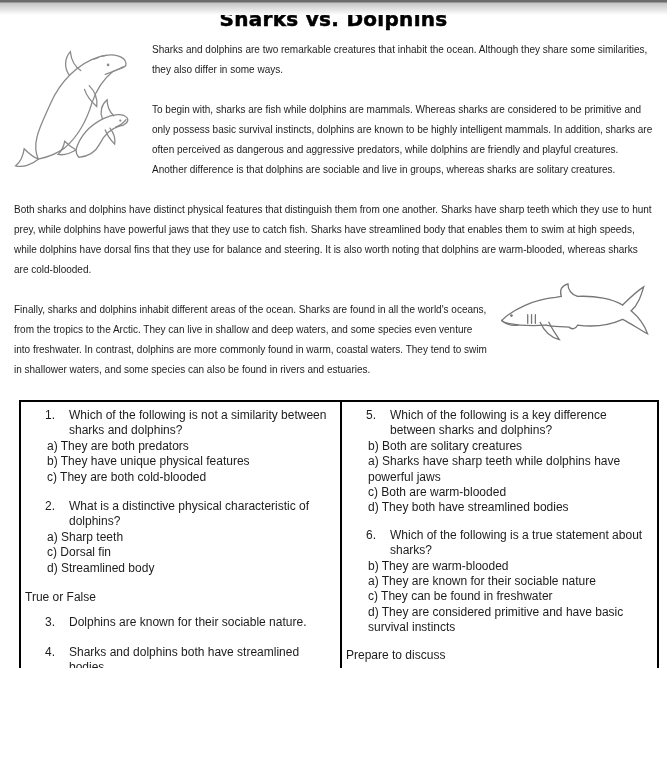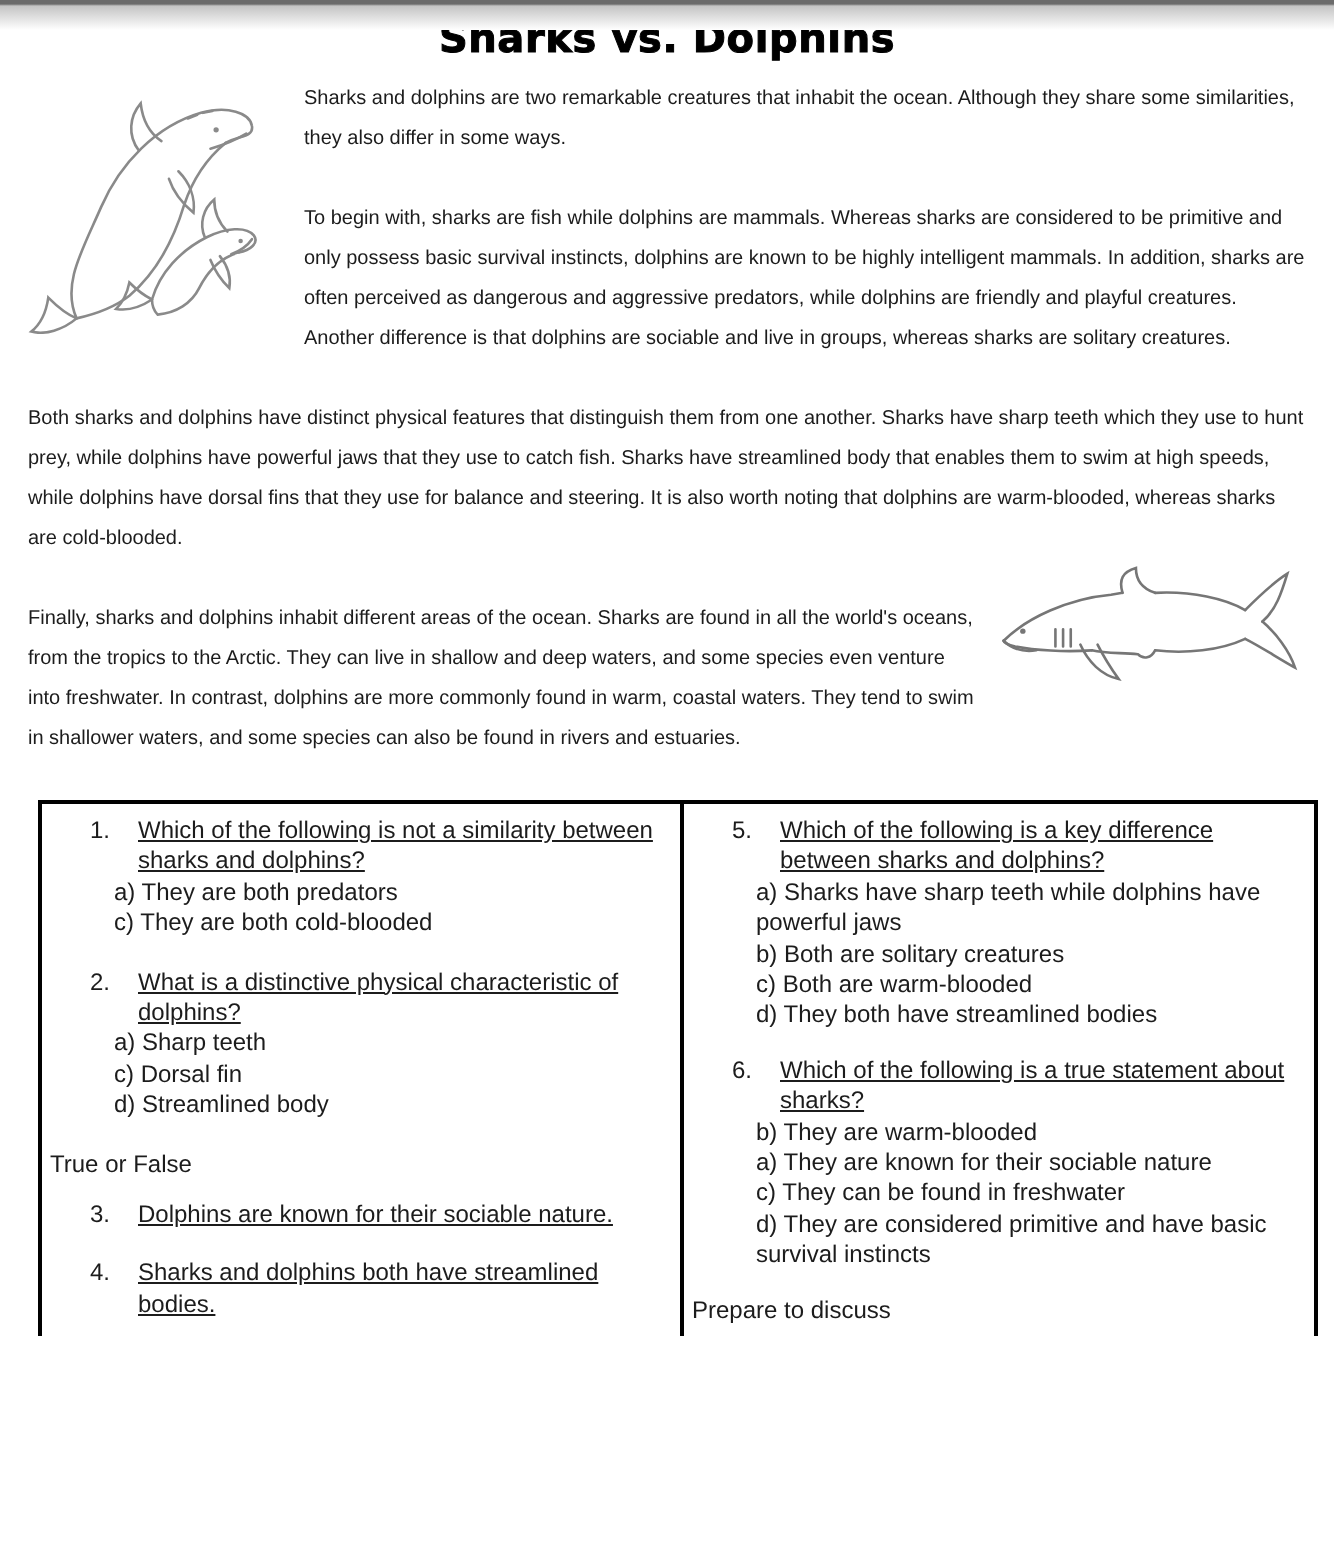--- a/index.html
+++ b/index.html
@@ -33,22 +33,22 @@
     margin:0 0 0 19px;width:640px;box-sizing:border-box;
     border:2px solid #000;display:flex;height:340px;
     font-size:12px;line-height:15.4px;color:#1c1c1c;
   }
   .qcol{box-sizing:border-box;padding:6px 6px 0 0;}
   .qcol-left{width:321px;border-right:2px solid #000;}
   .qcol-right{flex:1;}
   .q{margin-bottom:14px;}
   .q-head{display:flex;margin-left:24px;}
   .q-num{flex:0 0 24px;}
-  .q-text{flex:1;text-decoration:underline;}
-  .q-opts{margin-left:36px;}
+  .q-text{flex:1;}
+  .q-opts{margin-left:26px;}
   .section-label{margin:14px 0 10px 4px;}
   .qcol-right .q{margin-bottom:12px;}
   .qcol-right .section-label{margin:12px 0 10px 4px;}
   svg path,svg circle{vector-effect:non-scaling-stroke;}
 </style>
 </head>
 <body>
 
 <div class="page">
   <div class="top-shadow"></div>
@@ -108,20 +108,21 @@
 
     <div class="qcol qcol-left">
 
       <div class="q">
         <div class="q-head">
           <span class="q-num">1.</span>
           <span class="q-text">Which of the following is not a similarity between sharks and dolphins?</span>
         </div>
         <div class="q-opts">
           <div>a) They are both predators</div>
+          <div>b) They have unique physical features</div>
           <div>c) They are both cold-blooded</div>
         </div>
       </div>
 
       <div class="q">
         <div class="q-head">
           <span class="q-num">2.</span>
           <span class="q-text">What is a distinctive physical characteristic of dolphins?</span>
         </div>
         <div class="q-opts">
@@ -150,22 +151,22 @@
     </div>
 
     <div class="qcol qcol-right">
 
       <div class="q">
         <div class="q-head">
           <span class="q-num">5.</span>
           <span class="q-text">Which of the following is a key difference between sharks and dolphins?</span>
         </div>
         <div class="q-opts">
+          <div>b) Both are solitary creatures</div>
           <div>a) Sharks have sharp teeth while dolphins have powerful jaws</div>
-          <div>b) Both are solitary creatures</div>
           <div>c) Both are warm-blooded</div>
           <div>d) They both have streamlined bodies</div>
         </div>
       </div>
 
       <div class="q">
         <div class="q-head">
           <span class="q-num">6.</span>
           <span class="q-text">Which of the following is a true statement about sharks?</span>
         </div>

